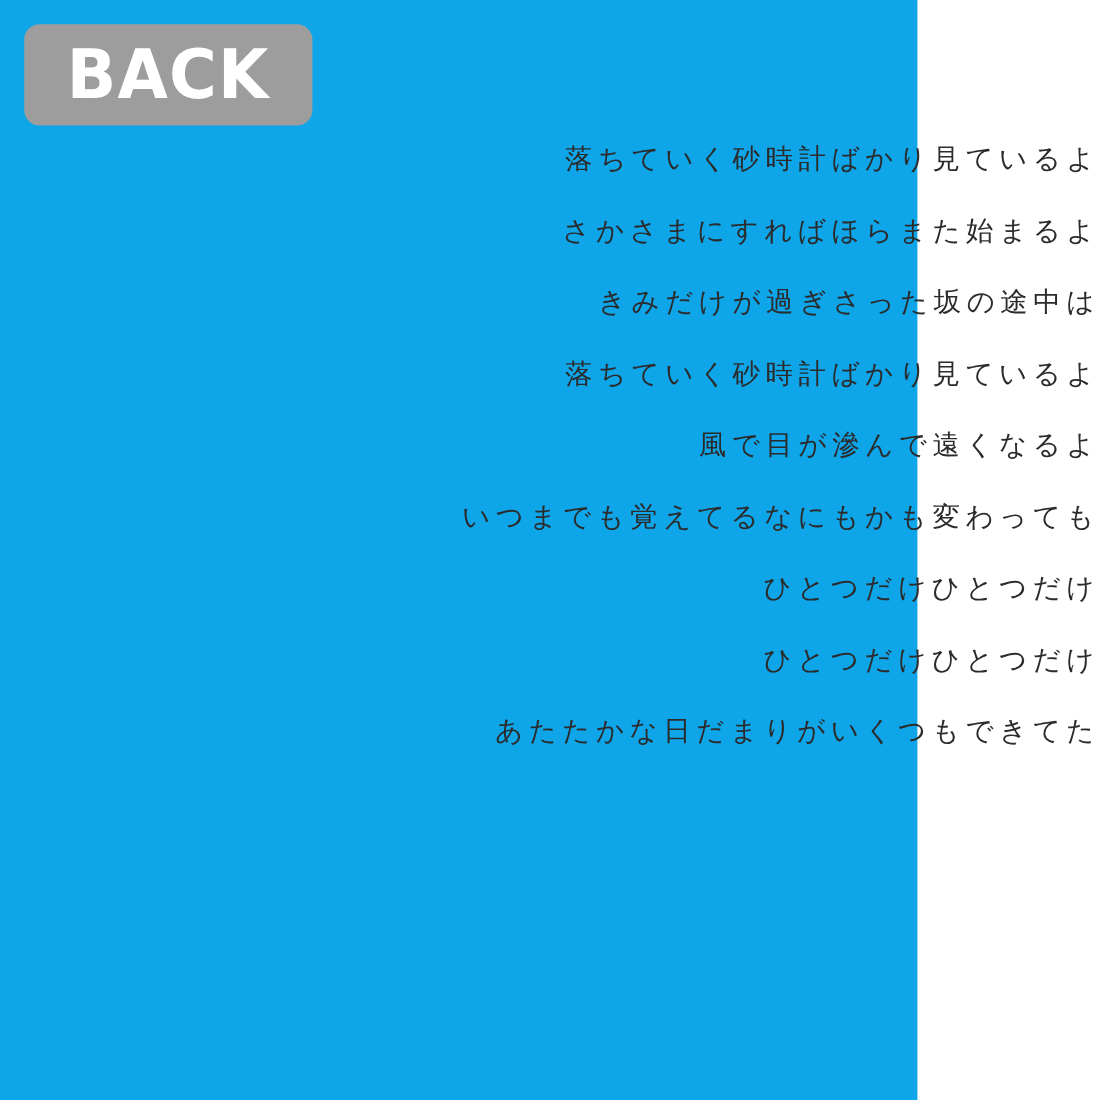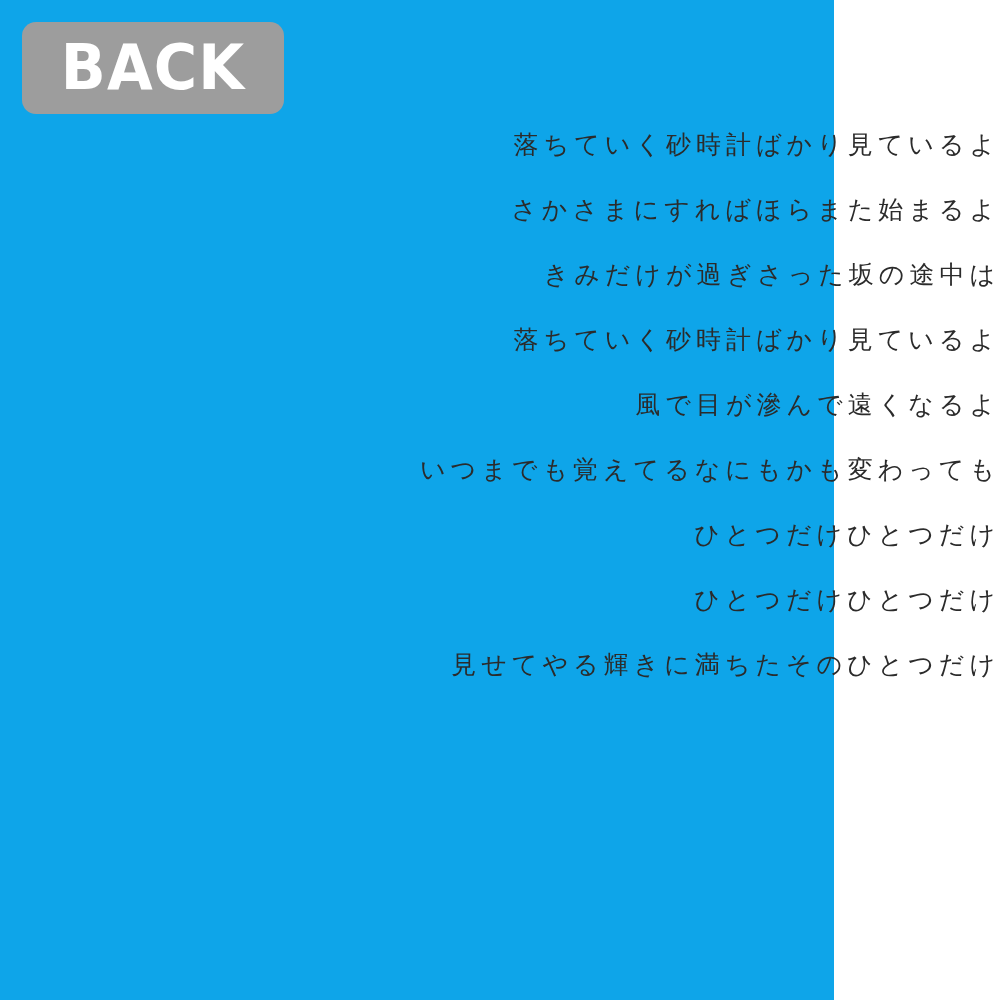--- a/index.html
+++ b/index.html
@@ -79,16 +79,16 @@
 
   <div class="lyrics">
     <div class="lyric-line">落ちていく砂時計ばかり見ているよ</div>
     <div class="lyric-line">さかさまにすればほらまた始まるよ</div>
     <div class="lyric-line">きみだけが過ぎさった坂の途中は</div>
     <div class="lyric-line">落ちていく砂時計ばかり見ているよ</div>
     <div class="lyric-line">風で目が滲んで遠くなるよ</div>
     <div class="lyric-line">いつまでも覚えてるなにもかも変わっても</div>
     <div class="lyric-line">ひとつだけひとつだけ</div>
     <div class="lyric-line">ひとつだけひとつだけ</div>
-    <div class="lyric-line">見せてやる輝きに満ちたそのひとつだけ</div>
+    <div class="lyric-line">あたたかな日だまりがいくつもできてた</div>
   </div>
 
 </div>
 
 </body></html>

